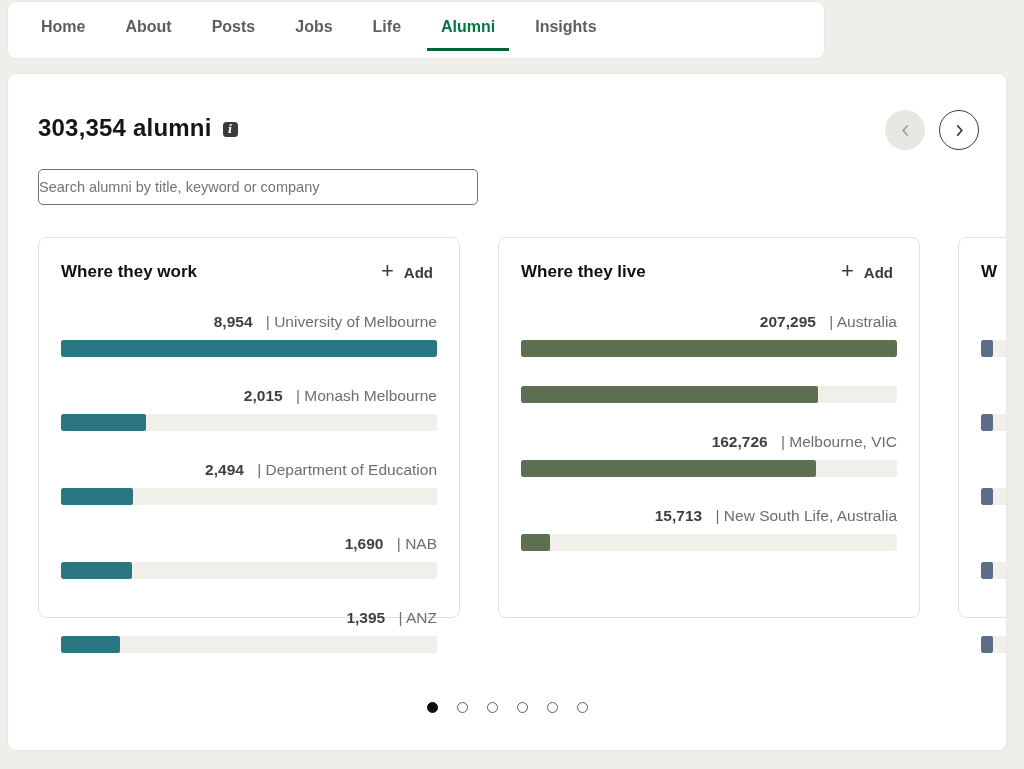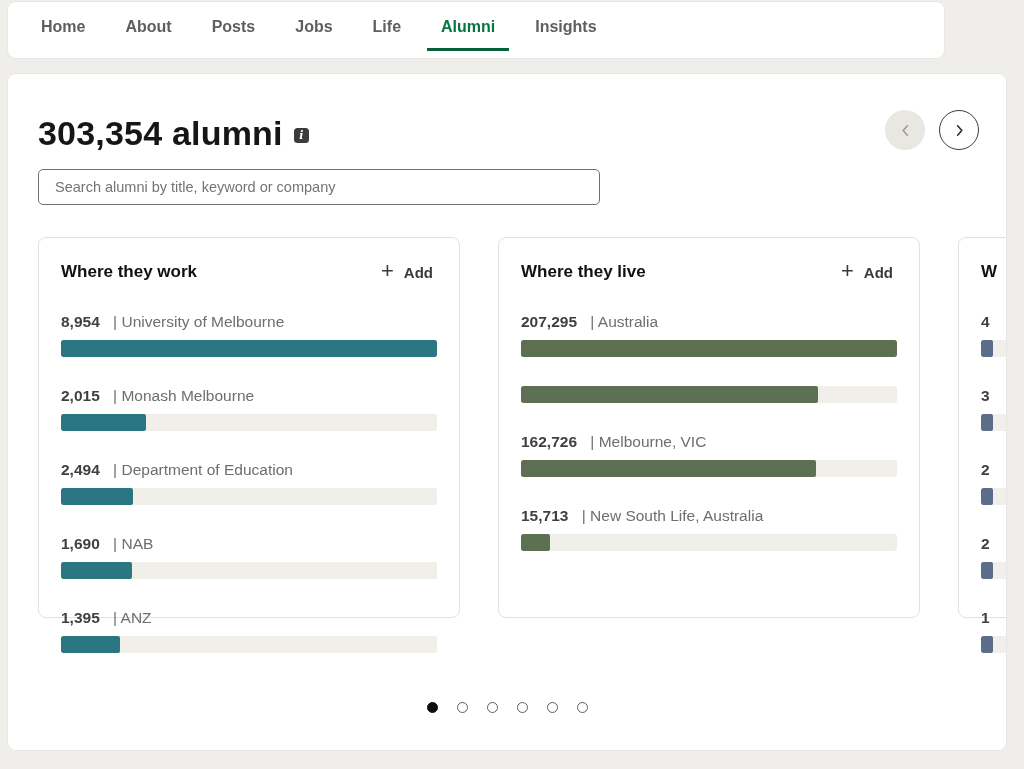--- a/index.html
+++ b/index.html
@@ -4,75 +4,75 @@
 <style>
   html, body { margin:0; padding:0; overflow:hidden; }
   body {
     width:1024px; height:769px; position:relative;
     background:#f0eeea;
     font-family:"Liberation Sans", sans-serif;
     color:#191919;
   }
   
   .nav-card {
-    position:absolute; left:8px; top:2px; width:936px; height:56px;
+    position:absolute; left:8px; top:2px; width:816px; height:56px;
     background:#fff; border-radius:8px;
     box-shadow:0 0 0 1px rgba(0,0,0,0.03);
   }
   .tabs { display:flex; align-items:flex-start; height:100%; padding-left:19px; gap:12px; }
   .tab {
     font-size:16px; font-weight:600; color:#5e5e5e;
     padding:16px 14px 12px 14px; border-bottom:3px solid transparent;
     cursor:pointer; white-space:nowrap;
   }
   .tab.active { color:#057642; border-bottom-color:#056138; }
   
   .main-card {
     position:absolute; left:8px; top:74px; width:998px; height:676px;
     background:#fff; border-radius:8px; overflow:hidden;
     box-shadow:0 0 0 1px rgba(0,0,0,0.03);
   }
   .title-row { position:absolute; left:30px; top:40px; display:flex; align-items:center; }
-  .page-title { font-size:34px; font-weight:700; color:#161616; letter-spacing:.2px; margin:0; }
+  .page-title { font-size:24px; font-weight:700; color:#161616; letter-spacing:.2px; margin:0; }
   .info-icon {
     width:15px; height:15px; margin-left:11px; margin-top:3px;
     background:#3b3b3b; border-radius:3.5px;
     color:#fff; font:italic 700 11px/15px "DejaVu Serif", serif;
     text-align:center; cursor:pointer;
   }
   .nav-btns { position:absolute; top:36px; right:27px; display:flex; gap:14px; }
   .circle-btn {
     width:40px; height:40px; border-radius:50%; box-sizing:border-box;
     display:flex; align-items:center; justify-content:center; cursor:pointer;
     background:#fff; border:1.5px solid #3c3c3c; color:#2e2e2e;
   }
   .circle-btn.disabled { background:#e9e7e2; border:none; color:#9a9a9a; cursor:default; }
   .search-input {
-    position:absolute; left:30px; top:95px; width:562px; height:36px;
+    position:absolute; left:30px; top:95px; width:440px; height:36px;
     box-sizing:border-box; border:1px solid #707070; border-radius:5px;
-    padding:0 16px; font-size:14.5px; color:#333; background:#fff; outline:none;
+    padding:0 0; font-size:14.5px; color:#333; background:#fff; outline:none;
     font-family:"Liberation Sans", sans-serif;
   }
   .search-input::placeholder { color:#747474; }
   
   .cards-row { position:absolute; left:30px; top:163px; display:flex; gap:38px; }
   .chart-card {
     width:422px; height:381px; box-sizing:border-box; flex:none;
     border:1px solid #e3e1dd; border-radius:8px; background:#fff;
     padding:24px 22px 0 22px;
   }
   .card-head { display:flex; justify-content:space-between; align-items:center; margin-bottom:30px; }
   .card-title { font-size:17px; font-weight:700; color:#111; }
   .add-btn {
     display:flex; align-items:center; gap:10px; cursor:pointer;
     font-size:15px; font-weight:600; color:#3a3a3a; padding-right:4px;
   }
   .add-btn .plus { font-size:22px; font-weight:400; line-height:14px; margin-top:-2px; }
   .bar-row { margin-bottom:29px; }
-  .bar-label-line { font-size:15.5px; line-height:19px; white-space:nowrap; }
+  .bar-label-line { font-size:15.5px; line-height:19px; white-space:nowrap;text-align:right; }
   .bar-val { font-weight:700; color:#3f3f3f; }
   .bar-lbl { color:#6e6e6e; margin-left:9px; }
   .bar-track { margin-top:9px; height:17px; background:#f1efe9; border-radius:2px; overflow:hidden; }
   .bar-fill { height:100%; border-radius:2px; }
   
   .dots { position:absolute; top:628px; left:0; right:0; display:flex; justify-content:center; gap:19px; }
   .dot {
     width:11px; height:11px; border-radius:50%; box-sizing:border-box;
     background:#fff; border:1.5px solid #5f5f5f; cursor:pointer;
   }

